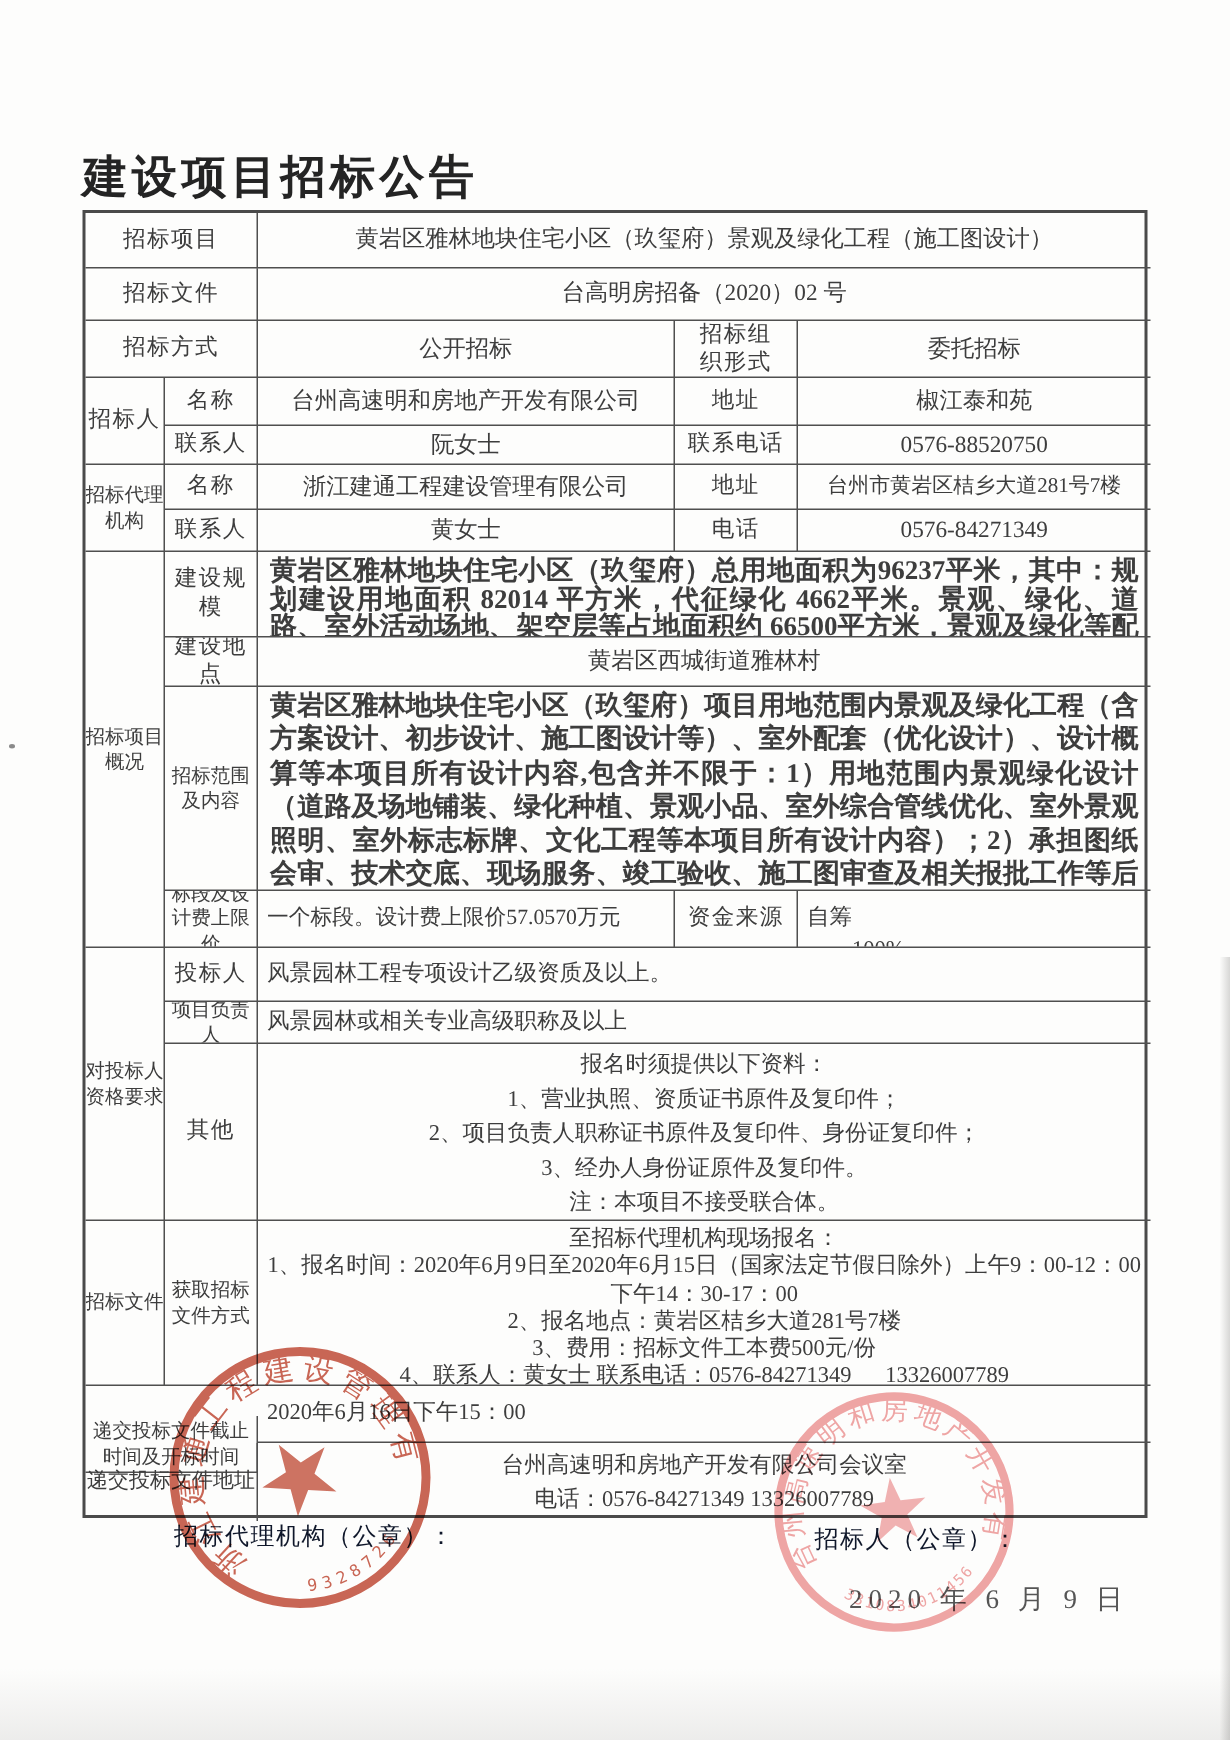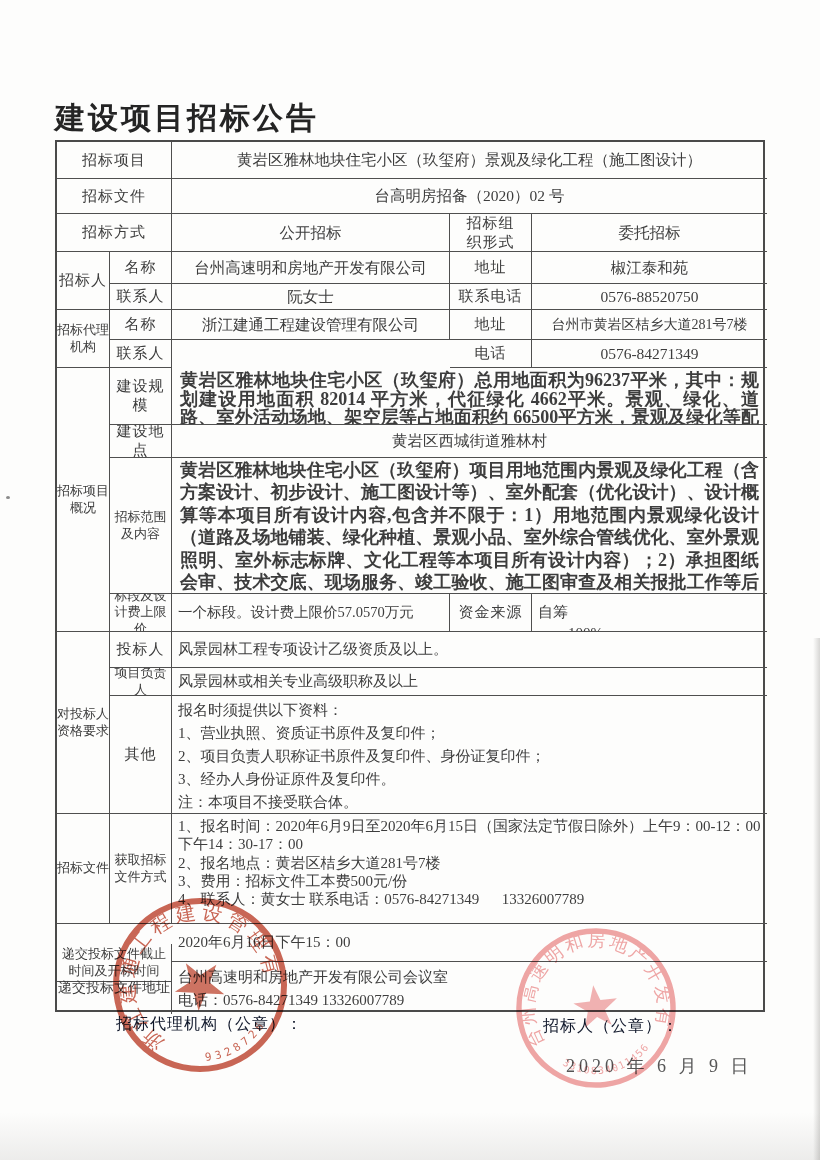--- a/index.html
+++ b/index.html
@@ -35,21 +35,21 @@
   }
   .cell{
     position:absolute;box-sizing:border-box;
     border-right:1.6px solid #4f4f4f;border-bottom:1.6px solid #4f4f4f;
     display:flex;align-items:center;justify-content:center;
     font-size:15px;line-height:1.25;text-align:center;
     color:#3d3d3d;overflow:hidden;
   }
   .cell.no-r{border-right:none}
   .cell.no-b{border-bottom:none}
-  .cell.left{justify-content:flex-start;text-align:left;padding:2px 6px;}
+  .cell.left{justify-content:flex-start;text-align:center;padding:2px 6px;}
   .cell.para{
     display:block;text-align:justify;padding:3px 8px;
     font-size:18px;
     font-weight:bold;
   }
   .lab{letter-spacing:1px;text-align:center;}
   .lab-sm{font-size:13px;letter-spacing:0;}
   .val{font-size:15.5px;}
   .lines div{white-space:pre-wrap;}
   u{text-underline-offset:2px;margin-top:41px;}
@@ -88,20 +88,21 @@
     <div class="cell val" style="left:115px;top:142px;width:278px;height:26px">阮女士</div>
     <div class="cell lab" style="left:393px;top:142px;width:82px;height:26px">联系电话</div>
     <div class="cell val no-r" style="left:475px;top:142px;width:235px;height:26px">0576-88520750</div>
 
     <div class="cell lab lab-sm" style="left:0;top:168px;width:53px;height:58px">招标代理机构</div>
     <div class="cell lab" style="left:53px;top:168px;width:62px;height:30px">名称</div>
     <div class="cell val" style="left:115px;top:168px;width:278px;height:30px">浙江建通工程建设管理有限公司</div>
     <div class="cell lab" style="left:393px;top:168px;width:82px;height:30px">地址</div>
     <div class="cell val no-r" style="left:475px;top:168px;width:235px;height:30px;font-size:14px">台州市黄岩区桔乡大道281号7楼</div>
     <div class="cell lab" style="left:53px;top:198px;width:62px;height:28px">联系人</div>
+    <div class="cell val" style="left:115px;top:198px;width:278px;height:28px">黄女士</div>
     <div class="cell lab" style="left:393px;top:198px;width:82px;height:28px">电话</div>
     <div class="cell val no-r" style="left:475px;top:198px;width:235px;height:28px">0576-84271349</div>
 
     <div class="cell lab lab-sm" style="left:0;top:226px;width:53px;height:264px">招标项目概况</div>
     <div class="cell lab" style="left:53px;top:226px;width:62px;height:57px">建设规模</div>
     <div class="cell para no-r" style="left:115px;top:226px;width:595px;height:57px;line-height:18.5px">黄岩区雅林地块住宅小区（玖玺府）总用地面积为96237平米，其中：规划建设用地面积 82014 平方米，代征绿化 4662平米。景观、绿化、道路、室外活动场地、架空层等占地面积约 66500平方米，景观及绿化等配套工程投资估算价约 4000 万元。</div>
     <div class="cell lab" style="left:53px;top:283px;width:62px;height:33px">建设地点</div>
     <div class="cell val no-r" style="left:115px;top:283px;width:595px;height:33px">黄岩区西城街道雅林村</div>
     <div class="cell lab lab-sm" style="left:53px;top:316px;width:62px;height:136px">招标范围及内容</div>
     <div class="cell para no-r" style="left:115px;top:316px;width:595px;height:136px;line-height:22.4px;padding-top:1px">黄岩区雅林地块住宅小区（玖玺府）项目用地范围内景观及绿化工程（含方案设计、初步设计、施工图设计等）、室外配套（优化设计）、设计概算等本项目所有设计内容,包含并不限于：1）用地范围内景观绿化设计（道路及场地铺装、绿化种植、景观小品、室外综合管线优化、室外景观照明、室外标志标牌、文化工程等本项目所有设计内容）；2）承担图纸会审、技术交底、现场服务、竣工验收、施工图审查及相关报批工作等后续服务。</div>
@@ -123,20 +124,21 @@
       <div style="line-height:23px">报名时须提供以下资料：</div>
       <div style="line-height:23px">1、营业执照、资质证书原件及复印件；</div>
       <div style="line-height:23px">2、项目负责人职称证书原件及复印件、身份证复印件；</div>
       <div style="line-height:23px">3、经办人身份证原件及复印件。</div>
       <div style="line-height:23px">注：本项目不接受联合体。</div>
     </div>
 
     <div class="cell lab lab-sm" style="left:0;top:672px;width:53px;height:110px">招标文件</div>
     <div class="cell lab lab-sm" style="left:53px;top:672px;width:62px;height:110px">获取招标文件方式</div>
     <div class="cell left no-r lines" style="left:115px;top:672px;width:595px;height:110px;display:block;padding-top:3px">
+      <div style="line-height:18.3px">至招标代理机构现场报名：</div>
       <div style="line-height:18.3px">1、报名时间：2020年6月9日至2020年6月15日（国家法定节假日除外）上午9：00-12：00 下午14：30-17：00</div>
       <div style="line-height:18.3px">2、报名地点：黄岩区桔乡大道281号7楼</div>
       <div style="line-height:18.3px">3、费用：招标文件工本费500元/份</div>
       <div style="line-height:18.3px">4、联系人：黄女士 联系电话：0576-84271349      13326007789</div>
     </div>
 
     <div class="cell lab" style="left:0;top:802px;width:115px;height:38px;font-size:13px;letter-spacing:0;padding:0 2px">递交投标文件截止时间及开标时间</div>
     <div class="cell left no-r" style="left:115px;top:782px;width:595px;height:38px">2020年6月16日下午15：00</div>
 
     <div class="cell lab no-b" style="left:0;top:820px;width:115px;height:52px;font-size:14px;letter-spacing:0">递交投标文件地址</div>

